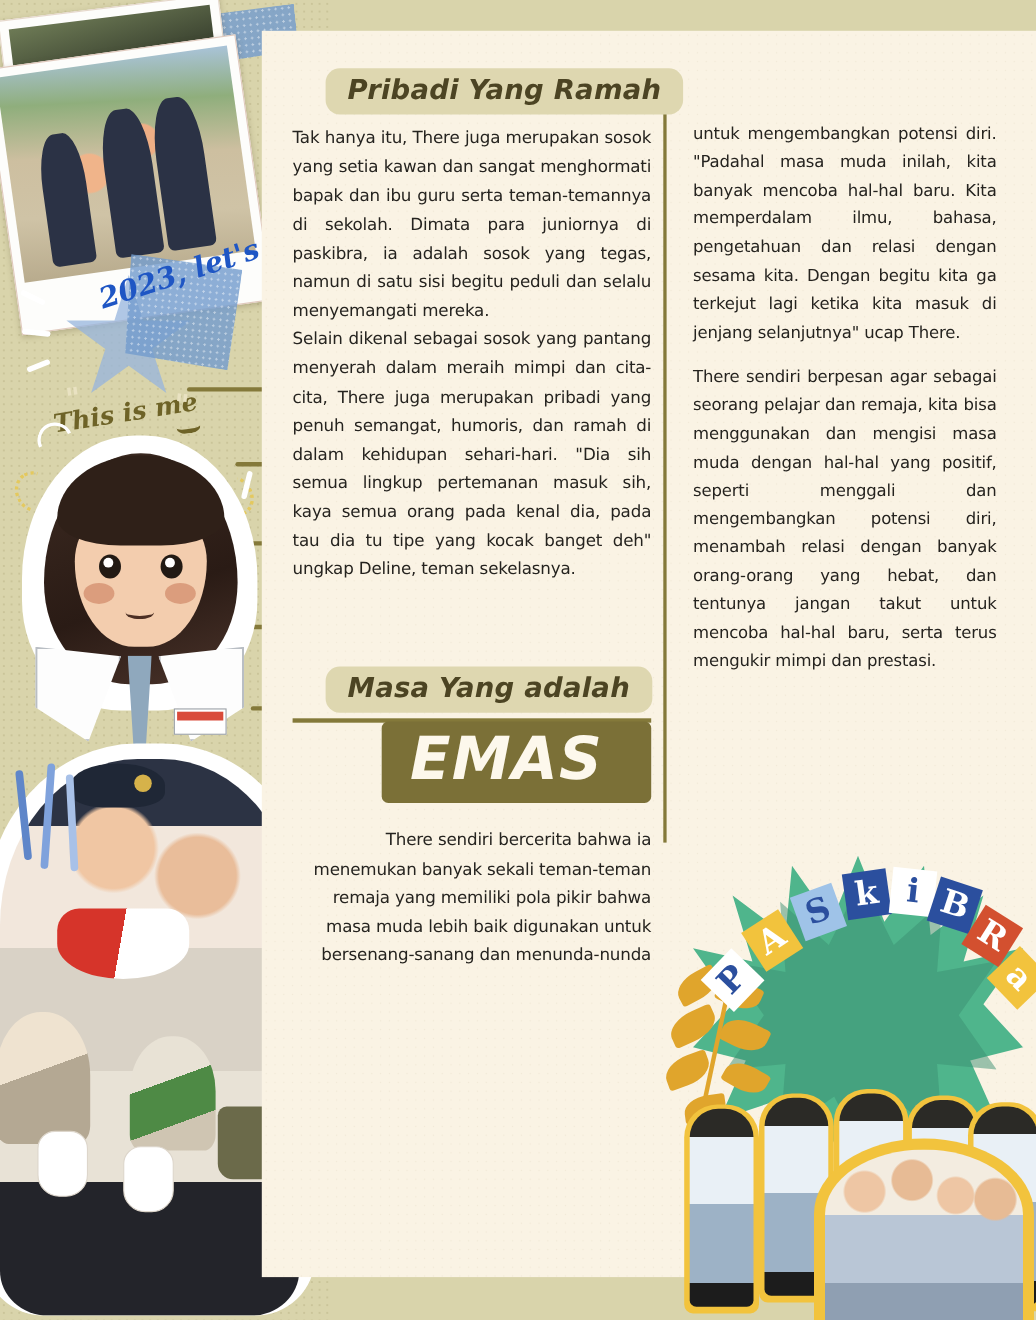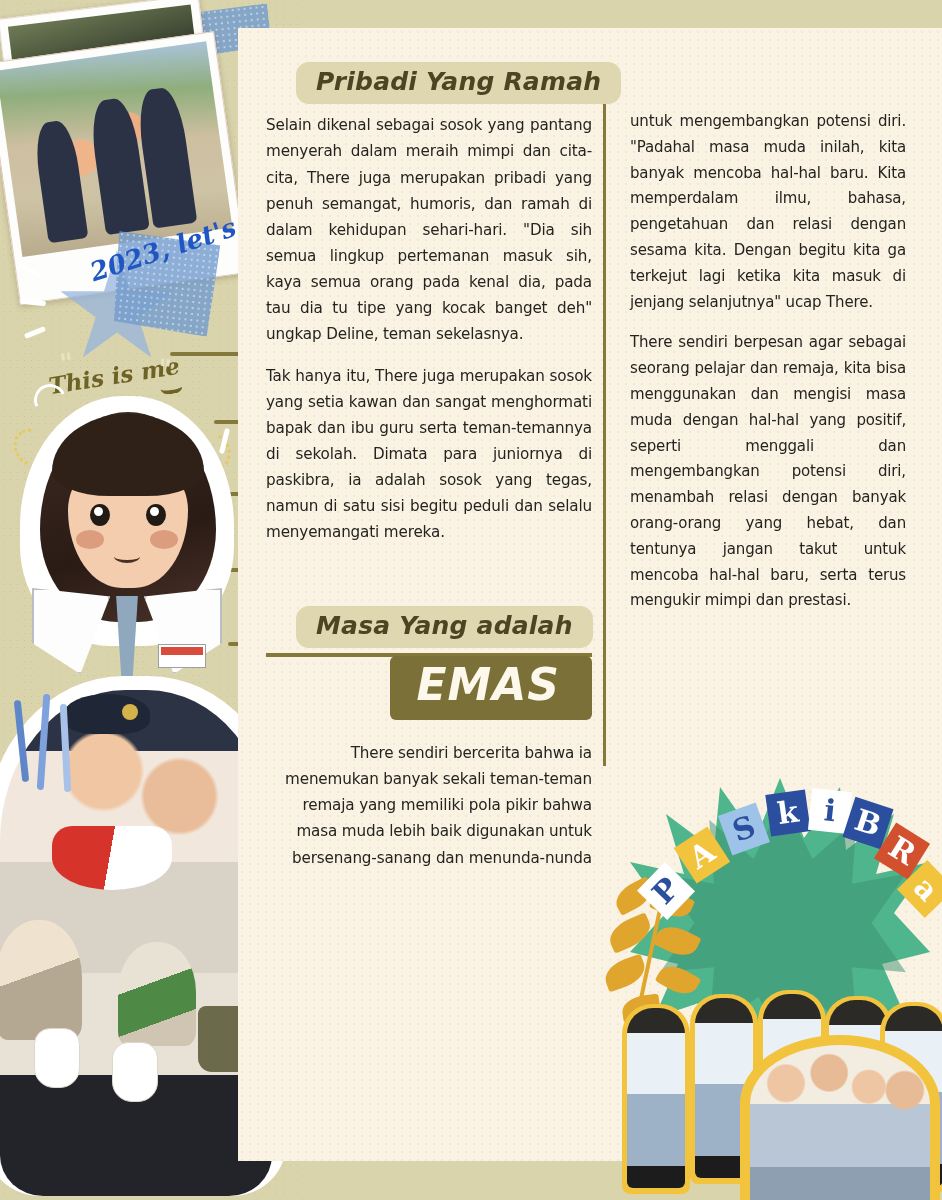--- a/index.html
+++ b/index.html
@@ -103,22 +103,22 @@
     color: #4c4423;
   }
   .tag-dark {
     background: #7b7037;
     color: #fdf8ec;
   }
   .tag-row { margin: 0 0 8px 0; }
   .tag-row.indent { padding-left: 30px; }
   .tag-row.right { text-align: right; }
   .tag-emas {
-    font-size: 44px;
-    padding: 6px 32px 12px 26px;
+    font-size: 54px;
+    padding: 6px 44px 12px 26px;
     border-radius: 6px;
     letter-spacing: 1px;
   }
 
   
   p.body {
     font-family: "DejaVu Sans", sans-serif;
     font-size: 15.2px;
     line-height: 1.72;
     color: #25231f;
@@ -578,22 +578,22 @@
 
       <div class="col-divider"></div>
       <div class="h-divider"></div>
 
       <div class="col-left">
 
         <div class="tag-row indent">
           <span class="tag tag-light">Pribadi Yang Ramah</span>
         </div>
 
+        <p class="body last">Tak hanya itu, There juga merupakan sosok yang setia kawan dan sangat menghormati bapak dan ibu guru serta teman-temannya di sekolah. Dimata para juniornya di paskibra,  ia adalah sosok yang tegas, namun di satu sisi begitu peduli dan selalu menyemangati mereka.</p>
         <p class="body">Selain dikenal sebagai sosok yang pantang menyerah dalam meraih mimpi dan cita-cita, There juga merupakan pribadi yang penuh semangat, humoris, dan ramah di dalam kehidupan sehari-hari. "Dia sih semua lingkup pertemanan masuk sih, kaya semua orang pada kenal dia, pada tau dia tu tipe yang kocak banget deh" ungkap Deline, teman sekelasnya.</p>
-        <p class="body last">Tak hanya itu, There juga merupakan sosok yang setia kawan dan sangat menghormati bapak dan ibu guru serta teman-temannya di sekolah. Dimata para juniornya di paskibra,  ia adalah sosok yang tegas, namun di satu sisi begitu peduli dan selalu menyemangati mereka.</p>
 
         <div style="height:60px;"></div>
 
         <div class="tag-row indent">
           <span class="tag tag-light">Masa Yang adalah</span>
         </div>
         <div class="tag-row right" style="margin-bottom:20px;">
           <span class="tag tag-dark tag-emas">EMAS</span>
         </div>
 

